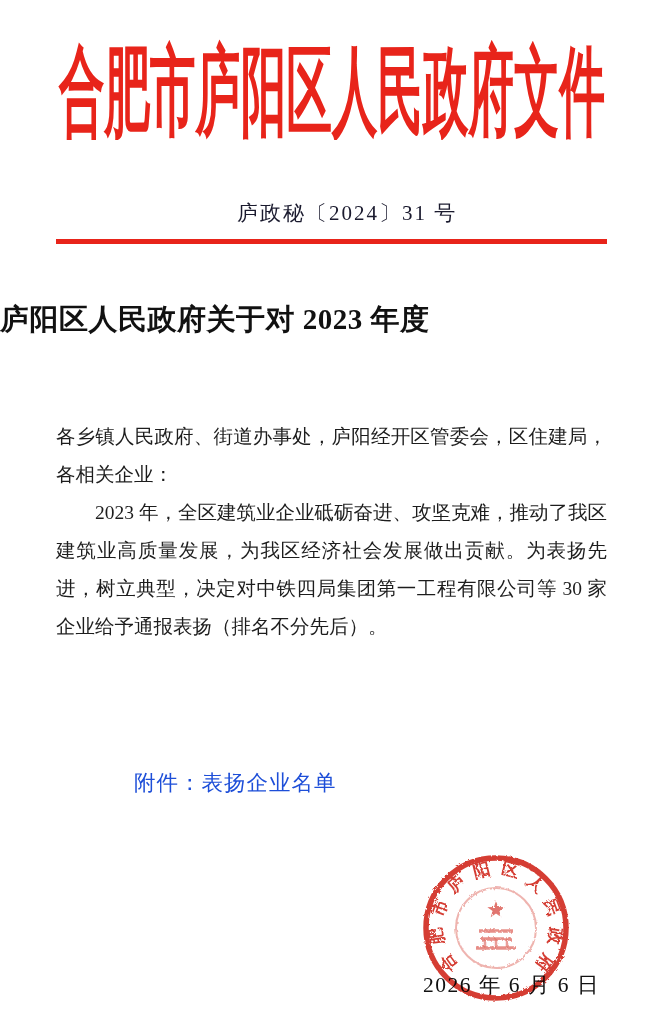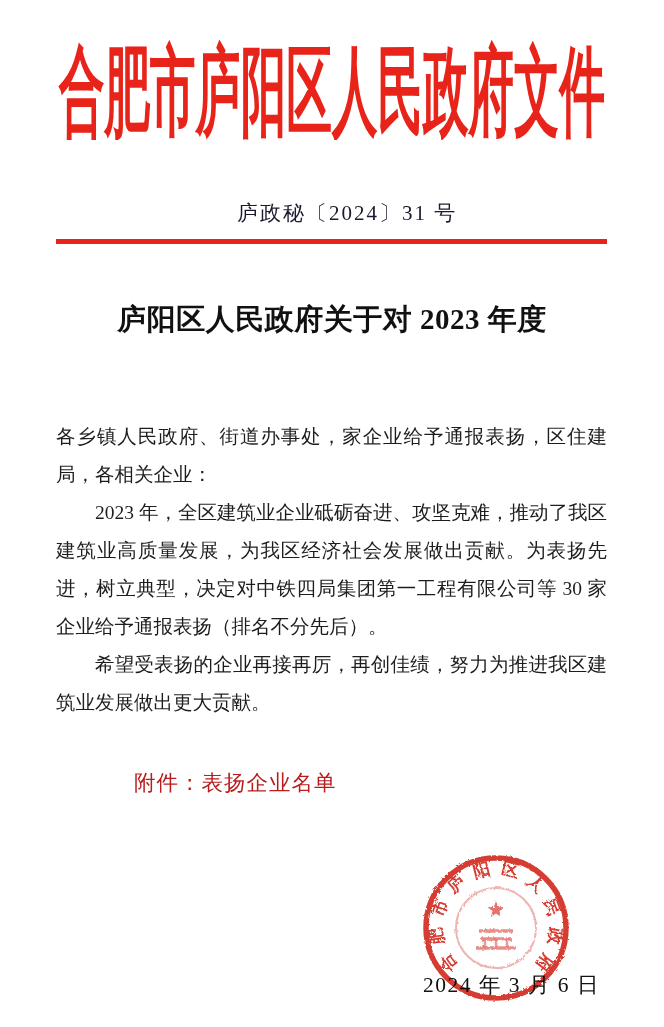--- a/index.html
+++ b/index.html
@@ -36,21 +36,20 @@
   .red-rule {
     position: absolute;
     top: 239px; left: 56px;
     width: 551px; height: 5px;
     background: #e8241a;
   }
   .doc-title {
     position: absolute;
     top: 299px; left: 0;
     width: 664px;
-    text-align: center;
     font-size: 29px;
     font-weight: bold;
     line-height: 40px;
     letter-spacing: 0.5px;
     color: #111111;
   }
   .doc-body {
     position: absolute;
     top: 418px; left: 56px;
     width: 551px;
@@ -60,21 +59,21 @@
     text-justify: inter-ideograph;
     color: #1d1d1d;
   }
   .doc-body p { margin: 0; }
   .doc-body p.indent { text-indent: 2em; }
   .attachment-note {
     position: absolute;
     top: 768px; left: 134px;
     font-size: 21.5px;
     letter-spacing: 1px;
-    color: #b91c1c;
+    color: #1d4ed8;
   }
   .official-seal {
     position: absolute;
     top: 851px; left: 419px;
     width: 154px; height: 154px;
     mix-blend-mode: multiply;
     opacity: 0.88;
   }
   .official-seal text {
     font-family: "Liberation Serif", "DejaVu Serif", serif;
@@ -101,23 +100,22 @@
 
   <div class="doc-number">庐政秘〔2024〕31 号</div>
 
   <div class="red-rule"></div>
 
   <div class="doc-title">
     <div>庐阳区人民政府关于对 2023 年度</div>
   </div>
 
   <div class="doc-body">
-    <p>各乡镇人民政府、街道办事处，家企业给予通报表扬，区住建局，各相关企业：</p>
+    <p>各乡镇人民政府、街道办事处，庐阳经开区管委会，区住建局，各相关企业：</p>
     <p class="indent">2023 年，全区建筑业企业砥砺奋进、攻坚克难，推动了我区建筑业高质量发展，为我区经济社会发展做出贡献。为表扬先进，树立典型，决定对中铁四局集团第一工程有限公司等 30 家企业给予通报表扬（排名不分先后）。</p>
-    <p class="indent">希望受表扬的企业再接再厉，再创佳绩，努力为推进我区建筑业发展做出更大贡献。</p>
   </div>
 
   <div class="attachment-note">附件：表扬企业名单</div>
 
   <svg class="official-seal" viewBox="0 0 154 154">
     <defs>
       <path id="sealArc" d="M 38.8 115.2 A 54 54 0 1 1 115.2 115.2" fill="none"></path>
       <filter id="distress" x="-10%" y="-10%" width="120%" height="120%">
         <feTurbulence type="fractalNoise" baseFrequency="0.35" numOctaves="2" result="n"></feTurbulence>
         <feDisplacementMap in="SourceGraphic" in2="n" scale="3.2"></feDisplacementMap>
@@ -130,15 +128,15 @@
       </text>
       <g stroke="#cf2318" fill="#cf2318" opacity="0.72">
         <circle cx="77" cy="77" r="40" fill="none" stroke-width="2" opacity="0.55"></circle>
         <polygon points="77,50 79.1,56.1 85.6,56.2 80.4,60.1 82.3,66.3 77,62.6 71.7,66.3 73.6,60.1 68.4,56.2 74.9,56.1" stroke="none"></polygon>
         <path d="M60 80 h34 M62 88 h30 M57 97 h40" fill="none" stroke-width="3.5" opacity="0.8"></path>
         <path d="M66 88 v9 M77 88 v9 M88 88 v9" fill="none" stroke-width="2.5" opacity="0.7"></path>
       </g>
     </g>
   </svg>
 
-  <div class="doc-date">2024 年 3 月 6 日</div>
+  <div class="doc-date">2026 年 6 月 6 日</div>
 
 </div>
 
 </body></html>

